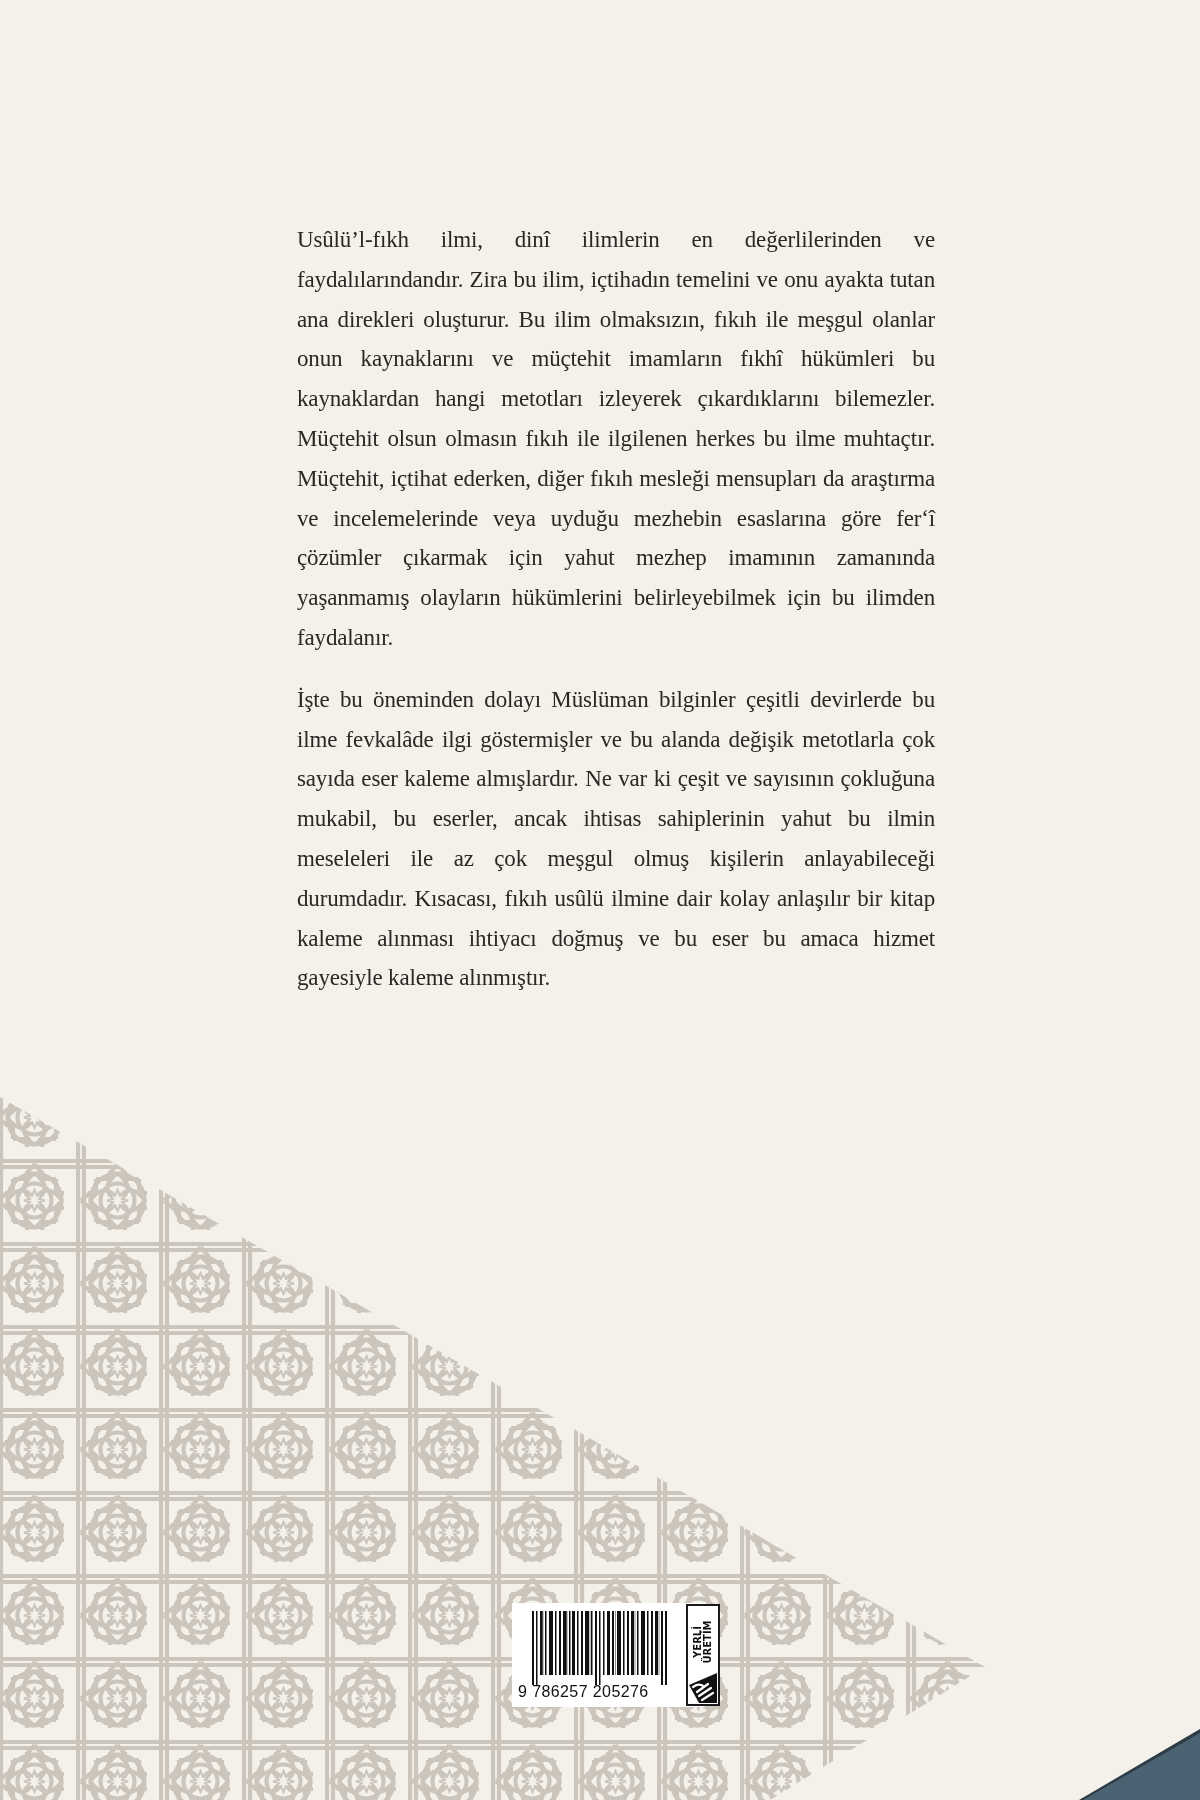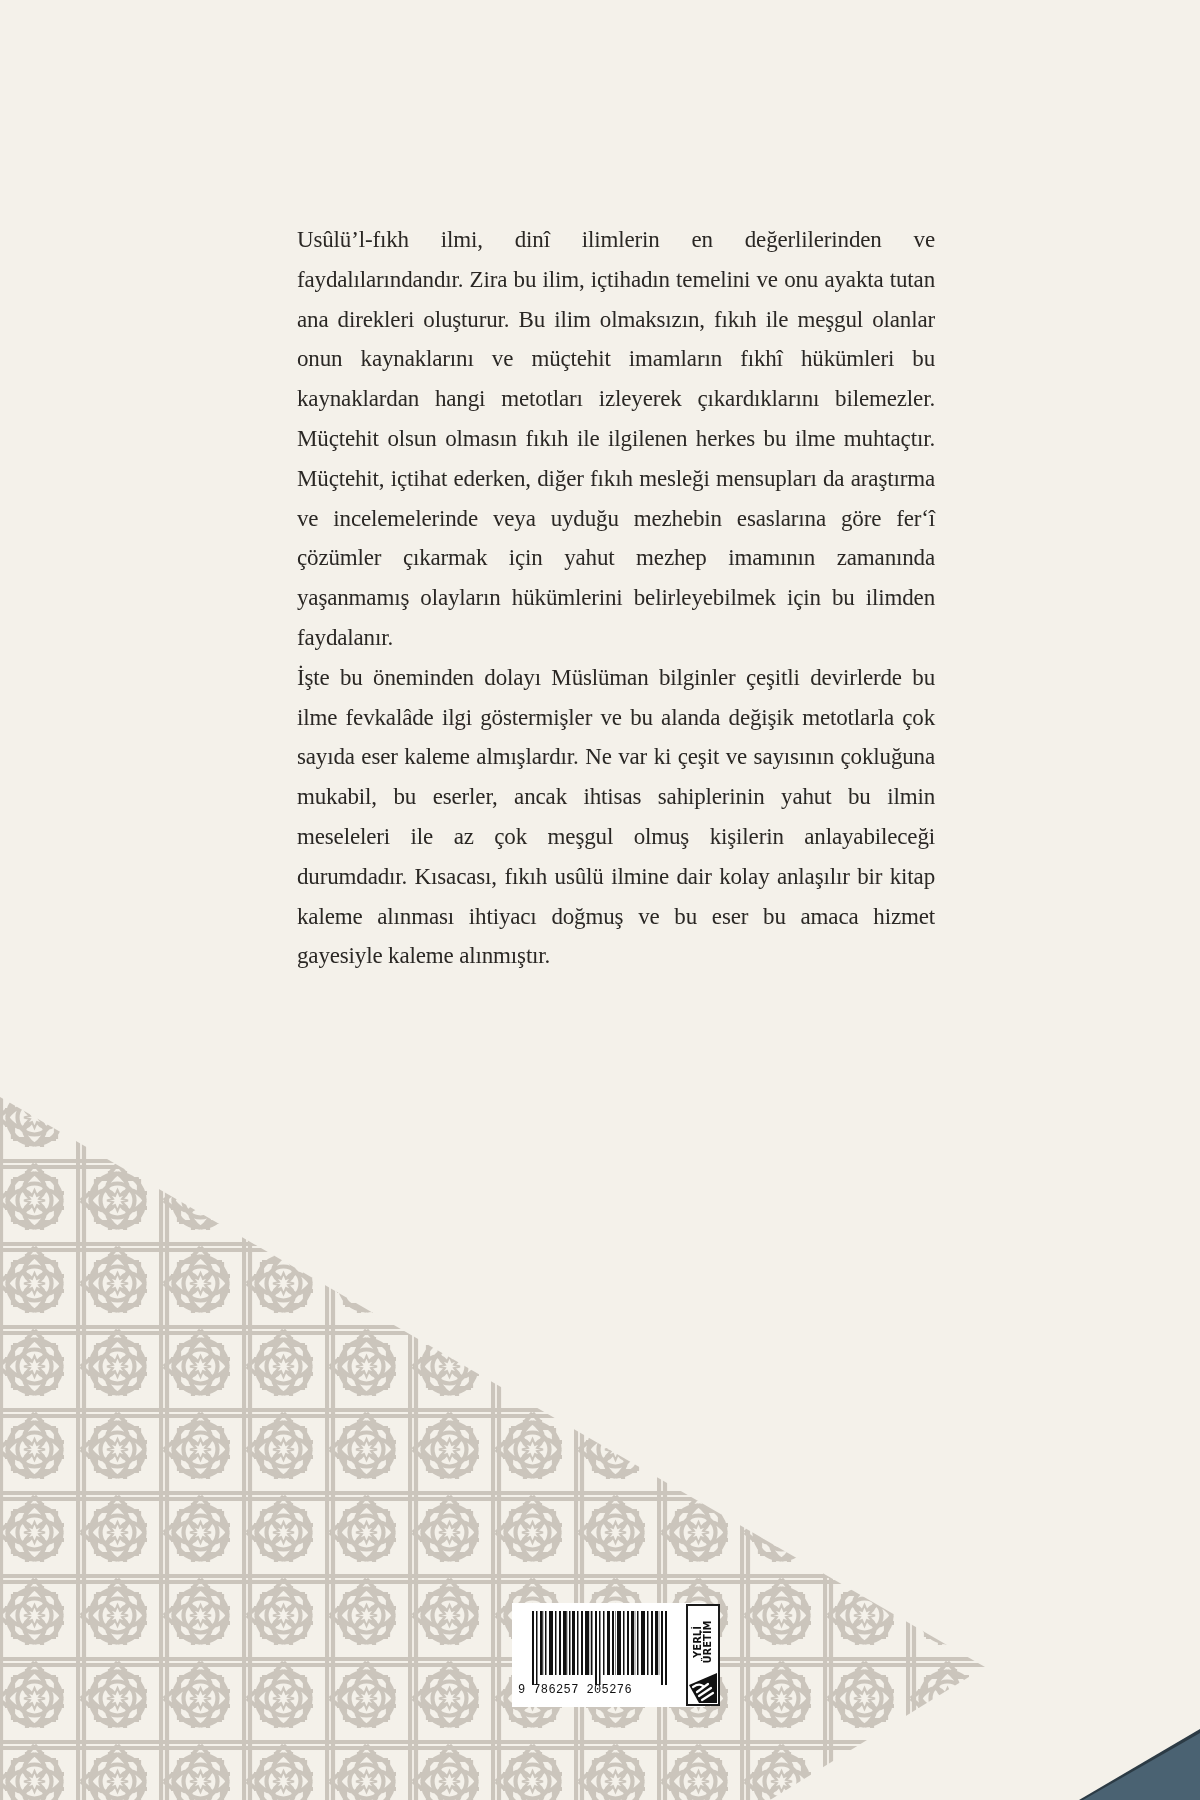--- a/index.html
+++ b/index.html
@@ -30,20 +30,21 @@
       font-size: 23px;
       line-height: 39.8px;
       text-align: justify;
       letter-spacing: -0.15px;
     }
     .text-block p {
       margin: 0;
       hyphens: none;
     }
     .text-block p + p {
+      margin-top: 22px;
     }
     .barcode-box {
       position: absolute;
       left: 512px;
       top: 1603px;
       width: 193px;
       height: 104px;
       background: #ffffff;
     }
     .barcode-bars {
@@ -51,22 +52,22 @@
       left: 20px;
       top: 8px;
       width: 136px;
       height: 74px;
     }
     .barcode-number {
       position: absolute;
       left: 6px;
       top: 80px;
       width: 160px;
-      font-family: Liberation Mono, monospace;
-      font-size: 12px;
+      font-family: Liberation Sans, sans-serif;
+      font-size: 16px;
       letter-spacing: 0.4px;
       color: #111;
       white-space: nowrap;
     }
     .yerli-badge {
       position: absolute;
       left: 686px;
       top: 1604px;
       width: 34px;
       height: 102px;

